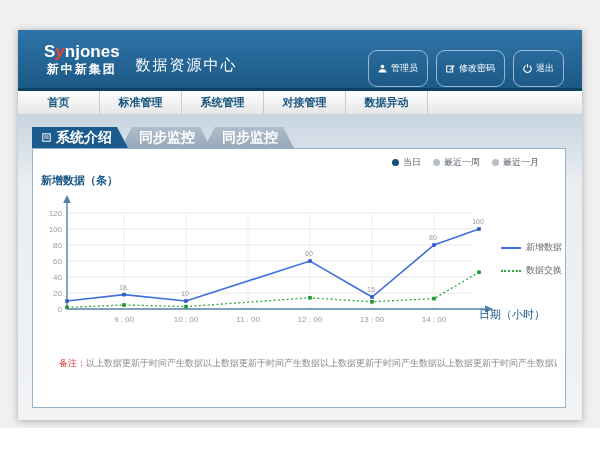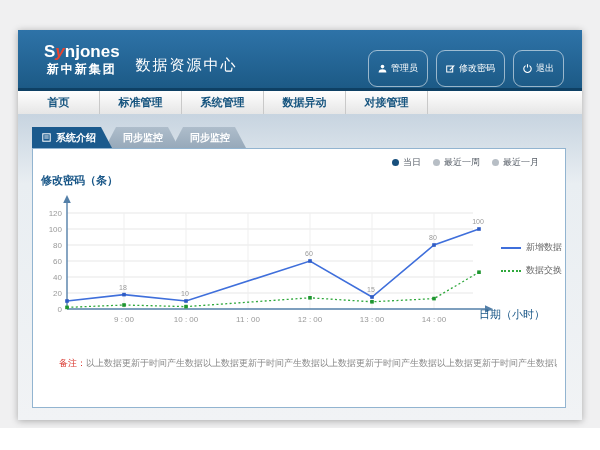--- a/index.html
+++ b/index.html
@@ -20,21 +20,21 @@
   .hbtn { display:flex; align-items:center; gap:4px; background:transparent; border:1px solid rgba(255,255,255,.55); border-radius:9px; color:#fff; font-size:9px; padding:12px 9px; cursor:pointer; font-family:inherit; line-height:1.2; }
   .hicon svg { display:block; }
 
   
   .nav { height:26px; background:linear-gradient(#fefefe,#e6e6e6); border-top:3px solid #0e4064; display:flex; }
   .nav-item { width:82px; display:flex; align-items:center; justify-content:center; font-size:11px; font-weight:bold; color:#14537e; border-right:1px solid #c9c9c9; cursor:pointer; }
 
   
   .content { height:306px; background:linear-gradient(180deg,#c7d4e0 0px,#e9eef2 70px,#f1f3f5 100%); position:relative; }
   .tabs { position:absolute; left:14px; top:13px; display:flex; }
-  .tab { height:21px; padding:0 16px 0 10px; display:flex; align-items:center; gap:5px; color:#fff; font-size:10px; font-weight:bold; cursor:pointer; }
+  .tab { height:21px; padding:0 16px 0 10px; display:flex; align-items:center; gap:5px; color:#fff; font-size:14px; font-weight:bold; cursor:pointer; }
   .tab.active { background:#1b5a8d; z-index:2; clip-path:polygon(0 0,calc(100% - 11px) 0,100% 100%,0 100%); }
   .tab.inactive { background:linear-gradient(#aebdcb,#97a9ba); margin-left:-7px; clip-path:polygon(11px 0,calc(100% - 11px) 0,100% 100%,0 100%); padding-left:18px; }
   .ticon svg { display:block; }
 
   
   .panel { position:absolute; left:14px; top:34px; width:534px; height:260px; background:#fff; border:1px solid #92b4d0; }
   .radios { position:absolute; top:7px; right:26px; display:flex; gap:12px; }
   .radio { display:flex; align-items:center; gap:4px; font-size:9px; color:#555c66; cursor:pointer; }
   .rdot { width:7px; height:7px; border-radius:50%; background:#b7bec5; }
   .radio.sel .rdot { background:#174f7c; }
@@ -87,22 +87,22 @@
             </span>
             <span>退出</span>
           </button>
         </div>
     </header>
 
     <nav class="nav" id="navBar">
         <div class="nav-item">首页</div>
         <div class="nav-item">标准管理</div>
         <div class="nav-item">系统管理</div>
+        <div class="nav-item">对接管理</div>
         <div class="nav-item">数据异动</div>
-        <div class="nav-item">对接管理</div>
       </nav>
 
     <div class="content">
       <div class="tabs" id="tabBar">
           <div class="tab active">
             <span class="ticon">
               <svg width="9" height="9" viewBox="0 0 9 9">
                 <rect x="0.8" y="0.8" width="7.4" height="7.4" fill="none" stroke="#fff" stroke-width="1"></rect>
                 <line x1="2.3" y1="3" x2="6.7" y2="3" stroke="#fff" stroke-width="0.9"></line>
                 <line x1="2.3" y1="5" x2="6.7" y2="5" stroke="#fff" stroke-width="0.9"></line>
@@ -126,21 +126,21 @@
             </div>
             <div class="radio">
               <span class="rdot"></span>
               <span>最近一周</span>
             </div>
             <div class="radio">
               <span class="rdot"></span>
               <span>最近一月</span>
             </div>
           </div>
-        <div class="y-title">修改密码（条）</div>
+        <div class="y-title">新增数据（条）</div>
         <svg id="chartSvg" width="534" height="150">
             <line x1="34" y1="104" x2="440" y2="104" stroke="#e7e7e7" stroke-width="1"></line>
             <line x1="34" y1="88" x2="440" y2="88" stroke="#e7e7e7" stroke-width="1"></line>
             <line x1="34" y1="72" x2="440" y2="72" stroke="#e7e7e7" stroke-width="1"></line>
             <line x1="34" y1="56" x2="440" y2="56" stroke="#e7e7e7" stroke-width="1"></line>
             <line x1="34" y1="40" x2="440" y2="40" stroke="#e7e7e7" stroke-width="1"></line>
             <line x1="34" y1="24" x2="440" y2="24" stroke="#e7e7e7" stroke-width="1"></line>
             <line x1="91" y1="24" x2="91" y2="120" stroke="#efefef" stroke-width="1"></line>
             <line x1="153" y1="24" x2="153" y2="120" stroke="#efefef" stroke-width="1"></line>
             <line x1="215" y1="24" x2="215" y2="120" stroke="#efefef" stroke-width="1"></line>

